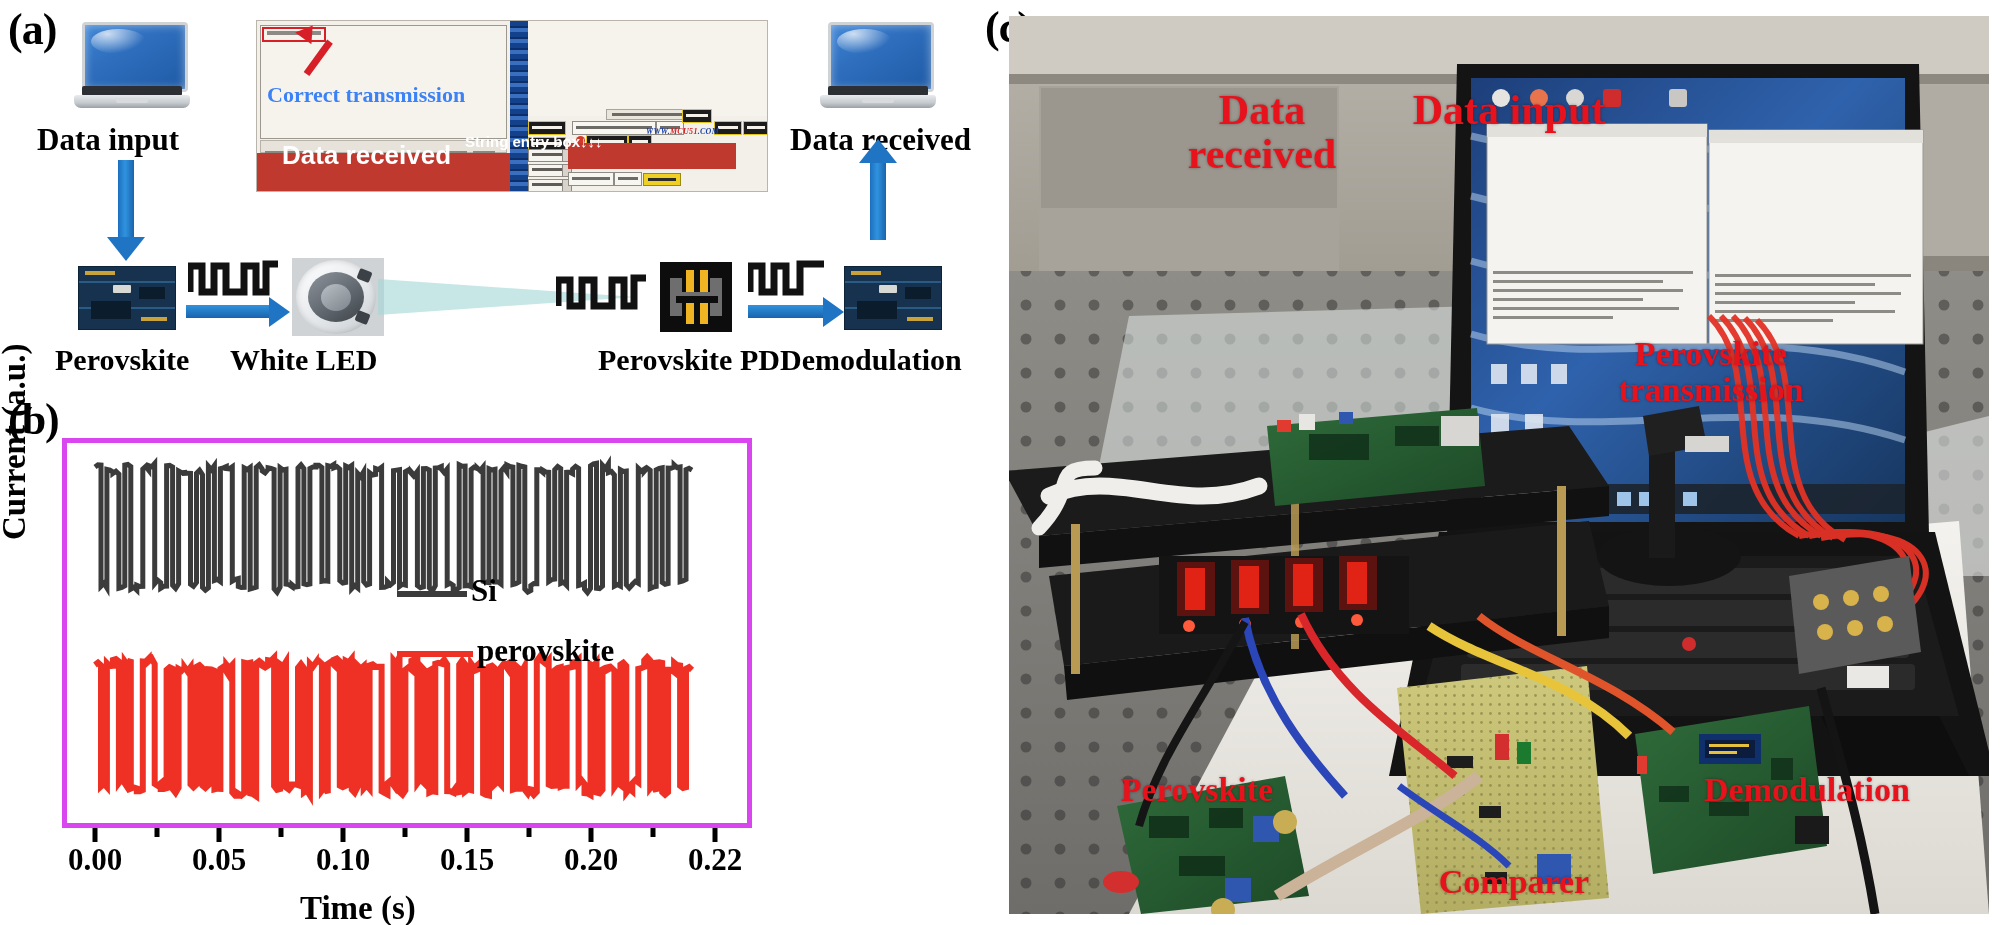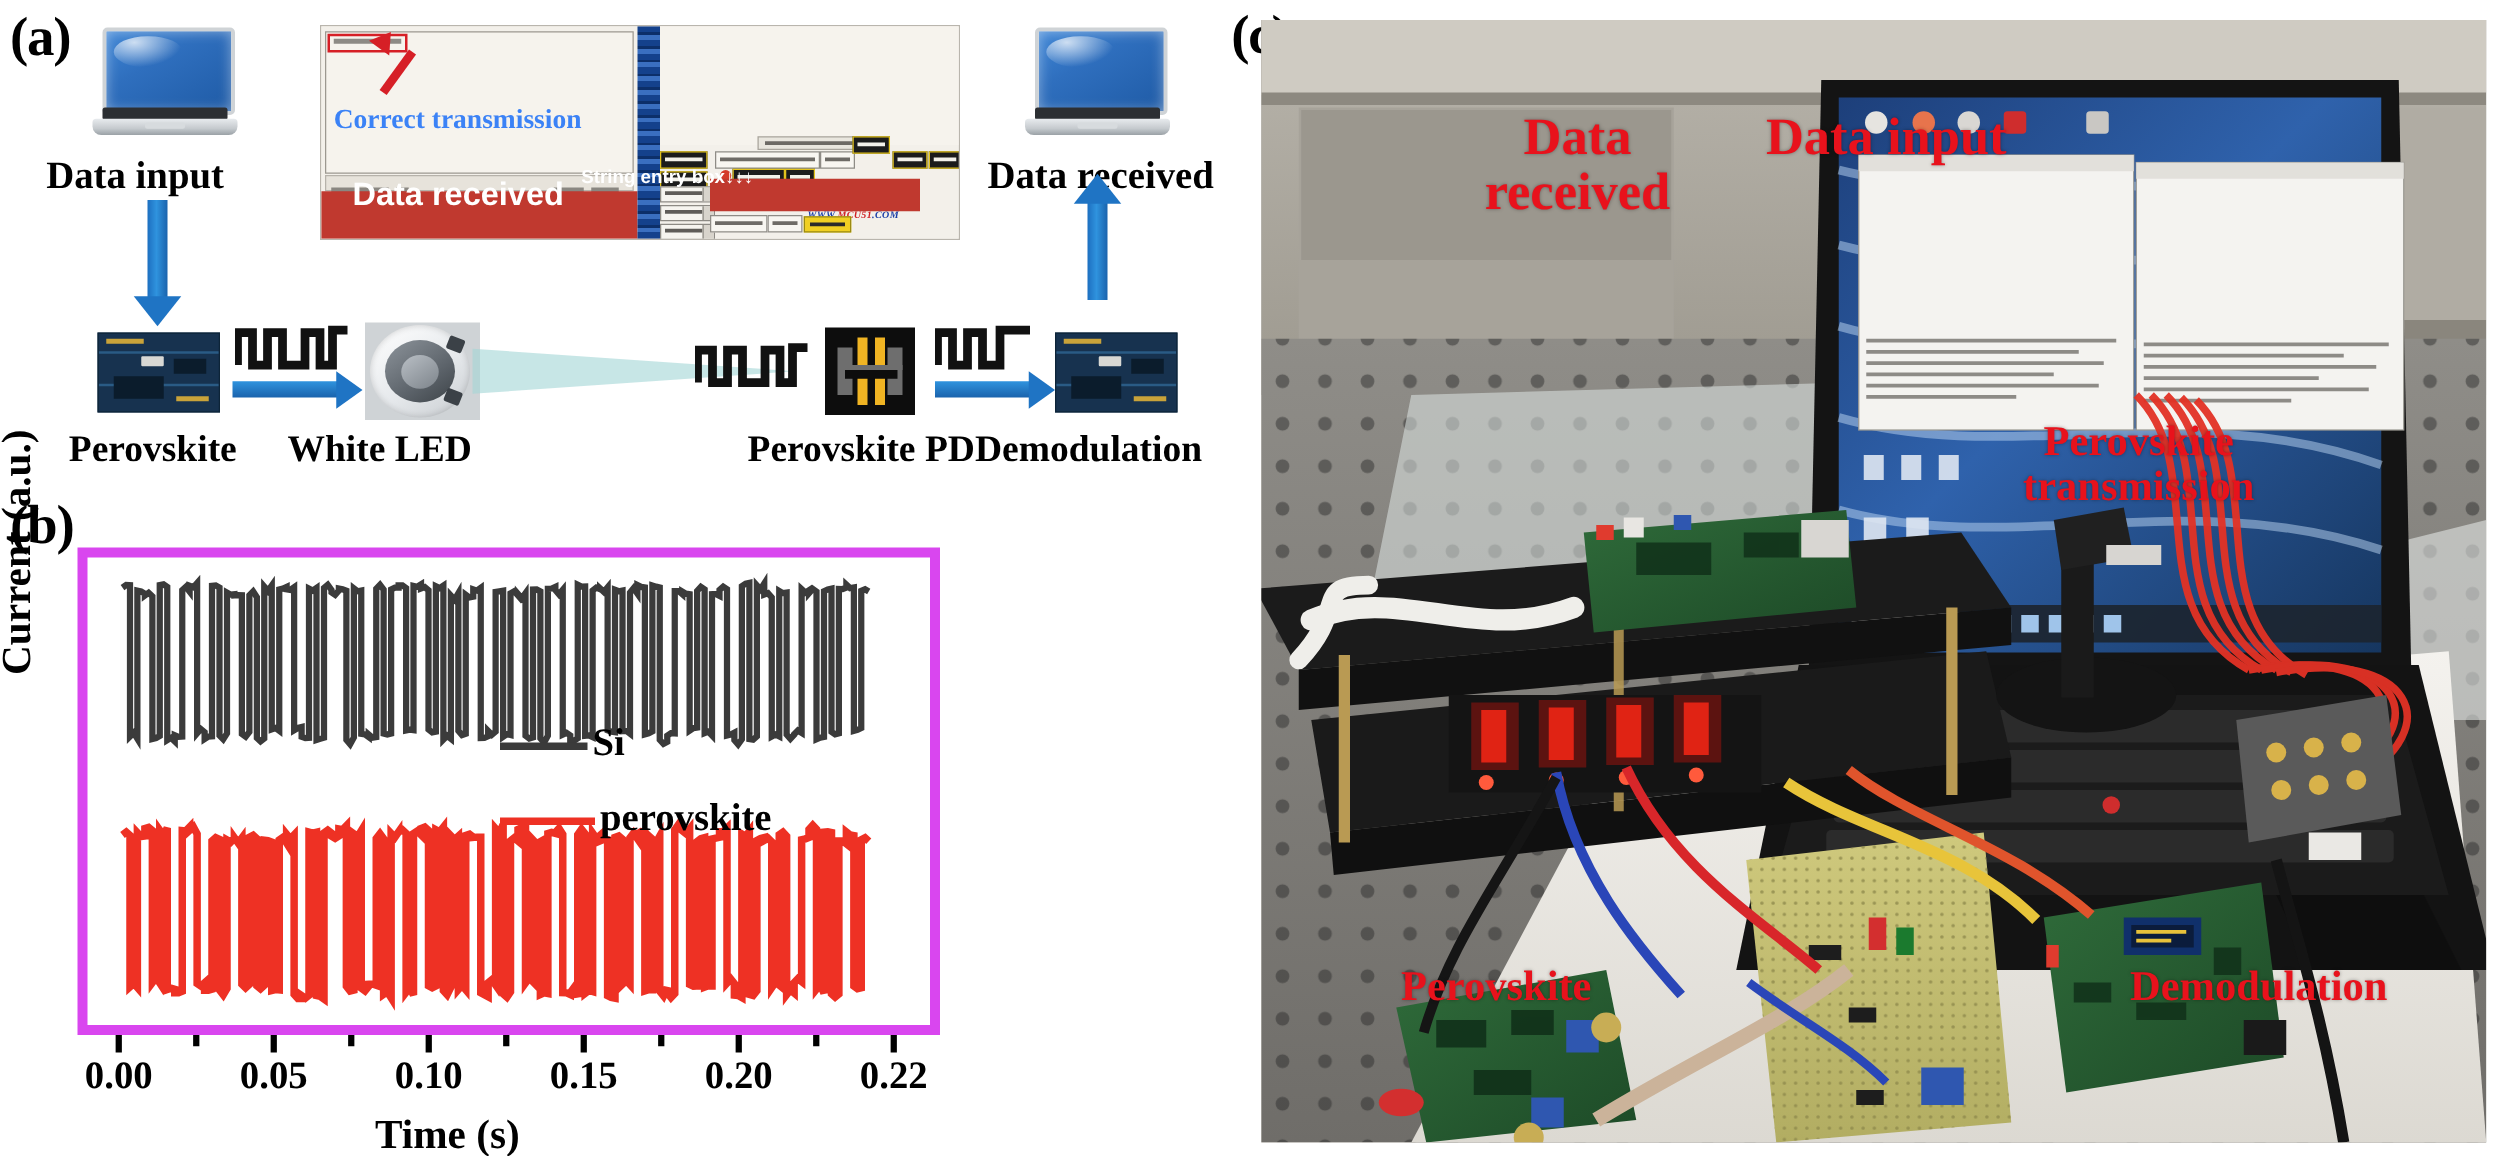--- a/index.html
+++ b/index.html
@@ -47,21 +47,21 @@
   .ci-right .pagearea{position:absolute;left:0;top:0;right:0;height:95px;background:#f6f3ed;}
   .ci-right .title-chip{position:absolute;left:78px;top:88px;width:86px;height:9px;background:#e9e6de;border:1px solid #a9a59d;}
   .ci-right .title-chip i{display:block;height:3px;margin:3px 5px;background:#6d6a65;}
   .btn-dark{position:absolute;height:12px;background:#1c1c1c;border:1px solid #e3c31c;}
   .btn-dark i{display:block;height:3px;margin:4px 3px 0;background:#f3f1ea;}
   .fld{position:absolute;height:12px;background:#f8f6f1;border:1px solid #8f8c86;}
   .fld i{display:block;height:3px;margin:4px 3px 0;background:#6e6b66;}
   .ci-right .redstrip{position:absolute;left:40px;top:122px;width:168px;height:26px;background:#c0392f;}
   .ci-right .sendbtn{position:absolute;left:115px;top:152px;width:36px;height:11px;background:#f0cf23;border:1px solid #9a8a12;}
   .ci-right .sendbtn i{display:block;height:3px;margin:4px 4px 0;background:#2a2a2a;}
-  .ci-right .www{position:absolute;left:118px;top:106px;font-size:8px;font-style:italic;font-weight:bold;color:#1c3fa8;letter-spacing:.3px;margin-top:40px;}
+  .ci-right .www{position:absolute;left:118px;top:106px;font-size:8px;font-style:italic;font-weight:bold;color:#1c3fa8;letter-spacing:.3px;}
   .ci-right .www em{color:#cf1f24;font-style:italic;}
   .leftcol{position:absolute;left:0;top:100px;width:38px;}
   .leftcol .r{position:relative;height:12px;margin-bottom:2px;background:#1c1c1c;border:1px solid #e3c31c;}
   .leftcol .r i{display:block;height:3px;margin:4px 3px 0;background:#f3f1ea;}
   .leftcol2{position:absolute;left:0;top:128px;width:44px;}
   .leftcol2 .r{position:relative;height:11px;margin-bottom:2px;background:#f6f4ef;border:1px solid #8d8a84;}
   .leftcol2 .r i{display:block;height:3px;margin:3px 9px 0 3px;background:#5f5c58;}
   .leftcol2 .r b{position:absolute;right:0;top:0;bottom:0;width:8px;background:#d8d4cc;border-left:1px solid #8d8a84;}
 
   .banner-txt{position:absolute;color:#fff;font-family:"Liberation Sans",sans-serif;font-weight:bold;}
@@ -89,21 +89,21 @@
   .pd{position:absolute;background:#0d0d0d;}
   .pd .pad{position:absolute;background:#6e6e6e;}
   .pd .bar{position:absolute;background:#f0b423;}
   .pd .bridge{position:absolute;background:#0d0d0d;}
 
   
   svg.sq{position:absolute;}
 
   
   #panelB{position:absolute;left:0;top:390px;width:985px;height:535px;}
-  #plotbox{position:absolute;left:62px;top:48px;width:690px;height:390px;border:8px solid #d946ef;background:#fff;box-sizing:border-box;}
+  #plotbox{position:absolute;left:62px;top:48px;width:690px;height:390px;border:5px solid #d946ef;background:#fff;box-sizing:border-box;}
   #plotsvg{position:absolute;left:0;top:0;}
   .ylab{position:absolute;left:-4px;top:150px;transform:rotate(-90deg);transform-origin:0 0;white-space:nowrap;font-size:33px;font-weight:bold;}
   .xlab{position:absolute;left:300px;top:500px;font-size:33px;font-weight:bold;}
   .xtick{position:absolute;top:452px;font-size:31px;font-weight:bold;transform:translateX(-50%);}
   .legend-line{position:absolute;height:6px;}
   .legend-txt{position:absolute;font-size:31px;font-weight:bold;}
 
   
   #panelC{position:absolute;left:985px;top:0;width:1015px;height:925px;}
   #photo{position:absolute;left:24px;top:16px;width:980px;height:898px;overflow:hidden;background:#a9a69e;}
@@ -590,16 +590,17 @@
       <div class="ph-lbl" style="left:400px;top:72px;width:200px;font-size:42px;">
         <span>Data input</span>
       </div>
 
       
       <div class="ph-lbl" style="left:572px;top:320px;width:260px;font-size:34px;">
         <div>Perovskite</div>
         <div>transmission</div>
       </div>
       <div class="ph-lbl" style="left:78px;top:756px;width:220px;font-size:34px;">Perovskite</div>
+      <div class="ph-lbl" style="left:390px;top:848px;width:230px;font-size:34px;">Comparer</div>
       <div class="ph-lbl" style="left:658px;top:756px;width:280px;font-size:34px;">Demodulation</div>
     </div>
   </div>
 </div>
 
 </body></html>

